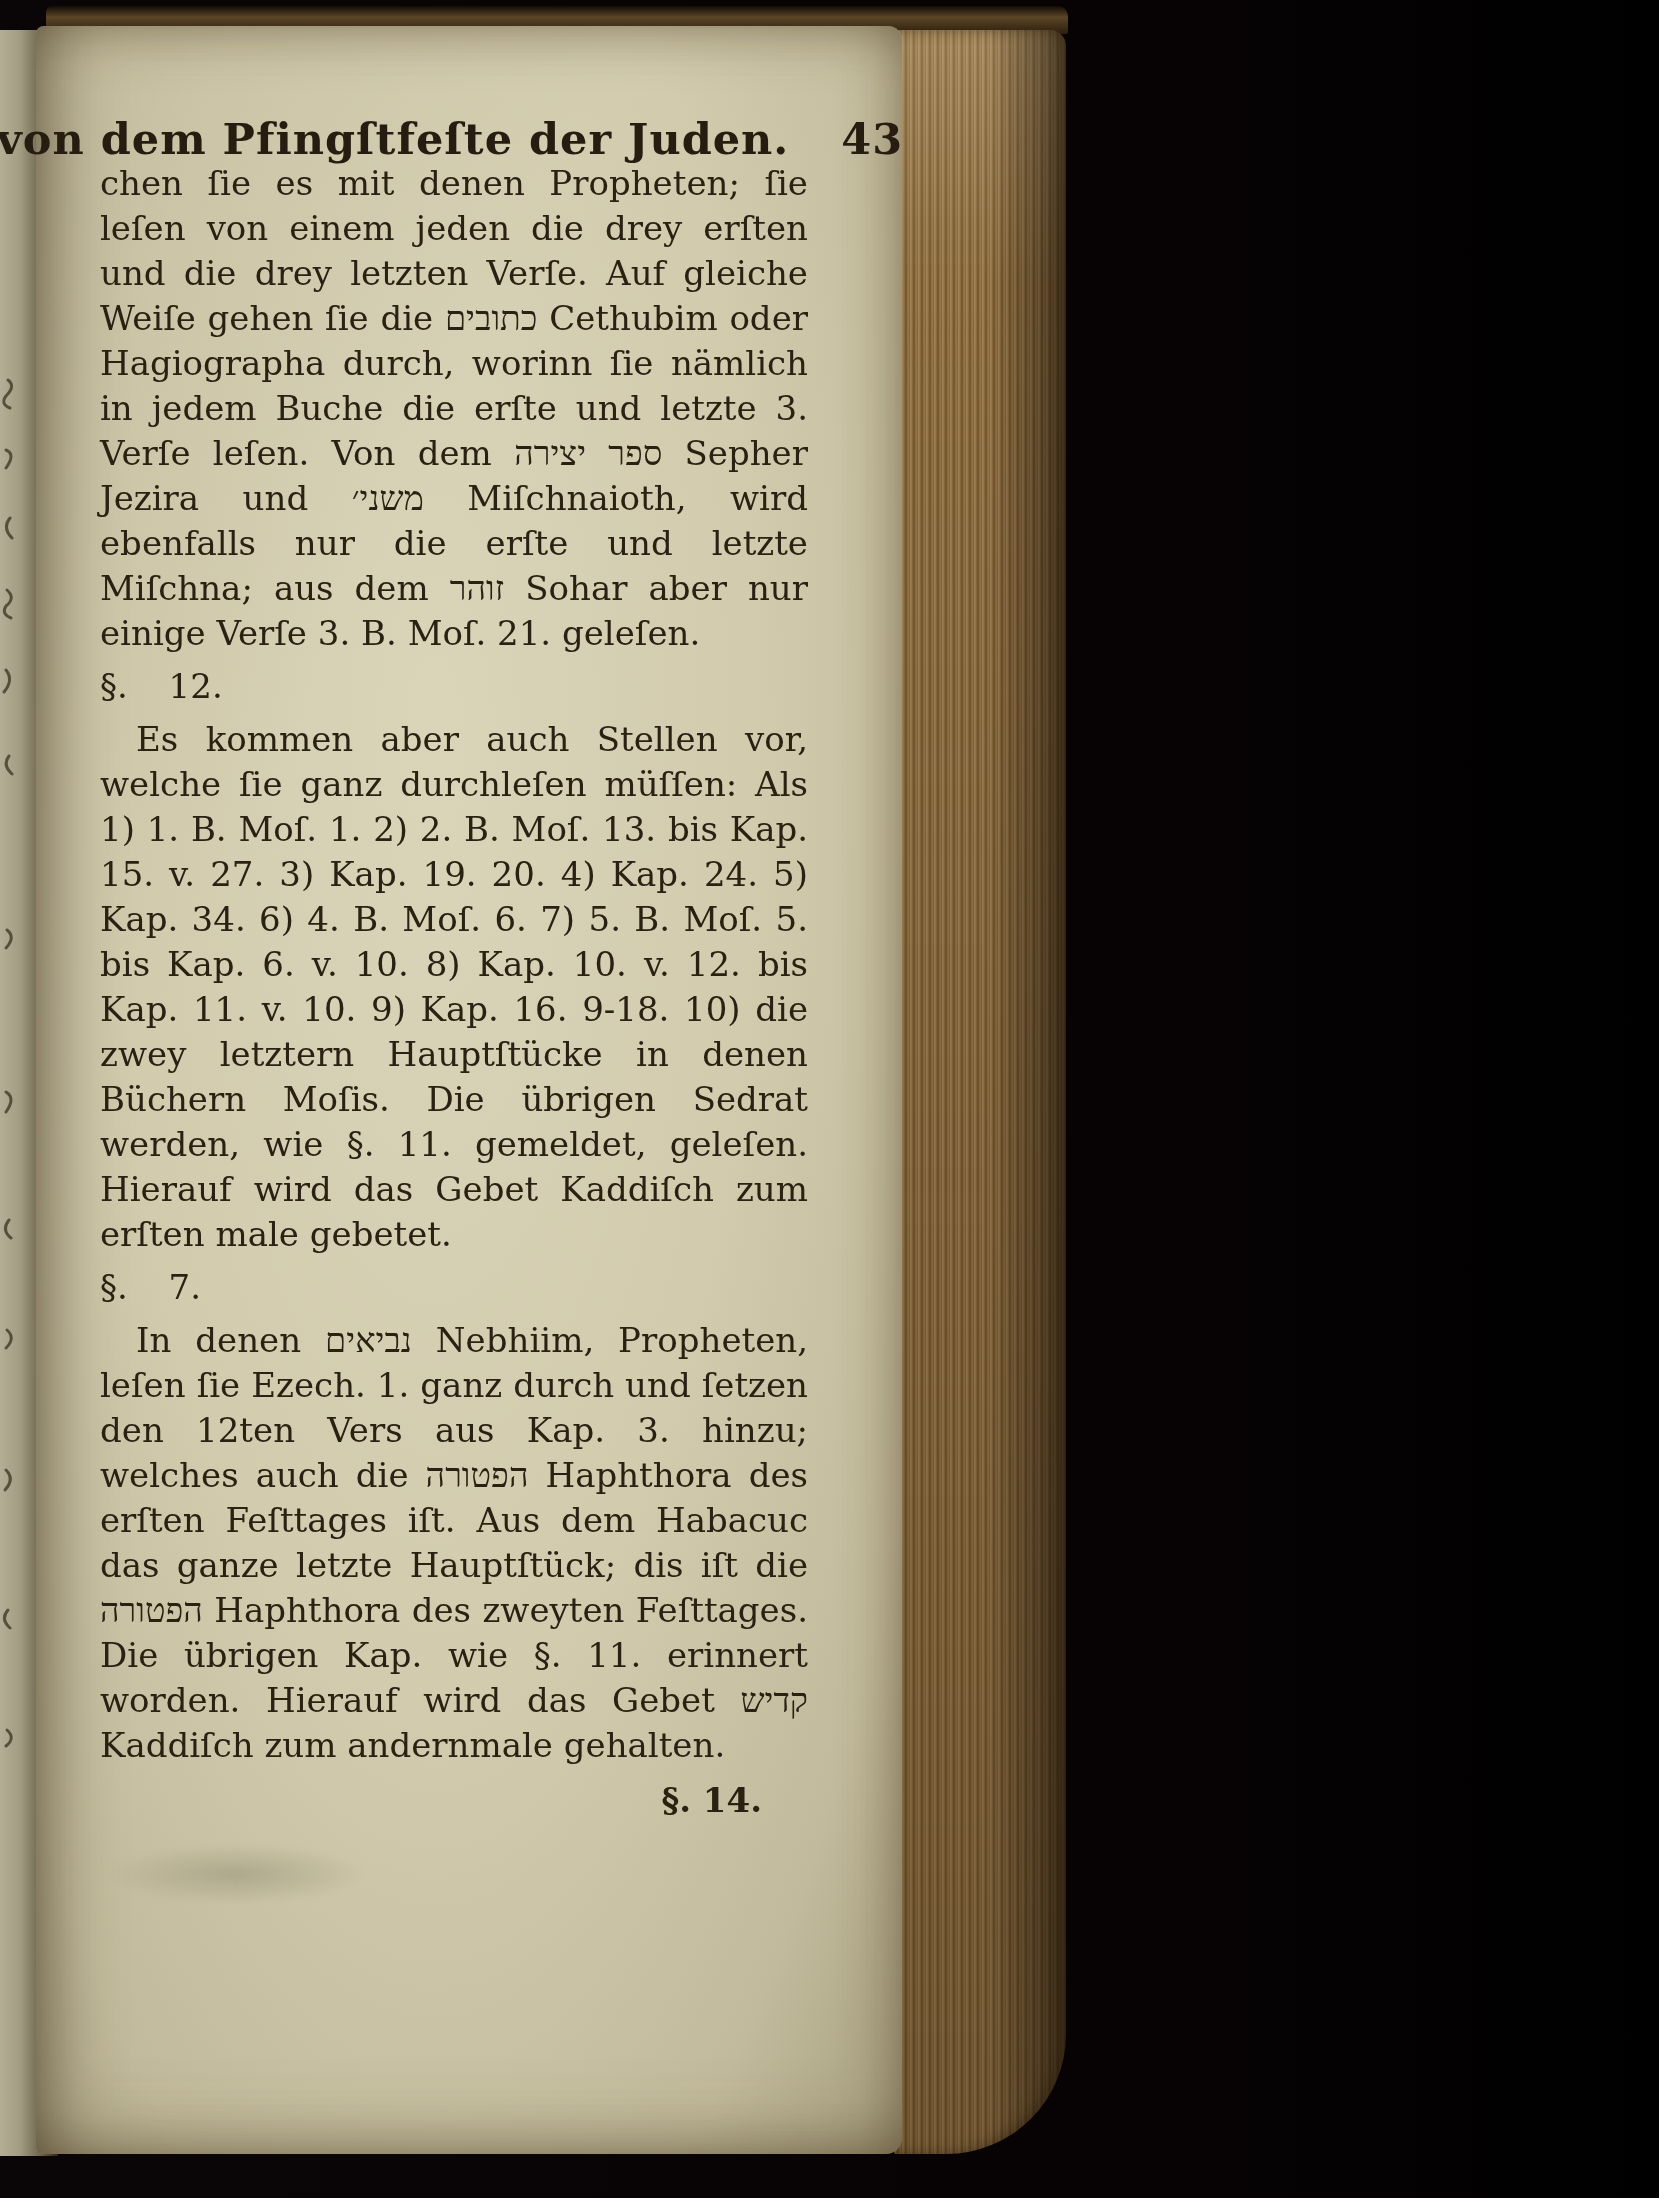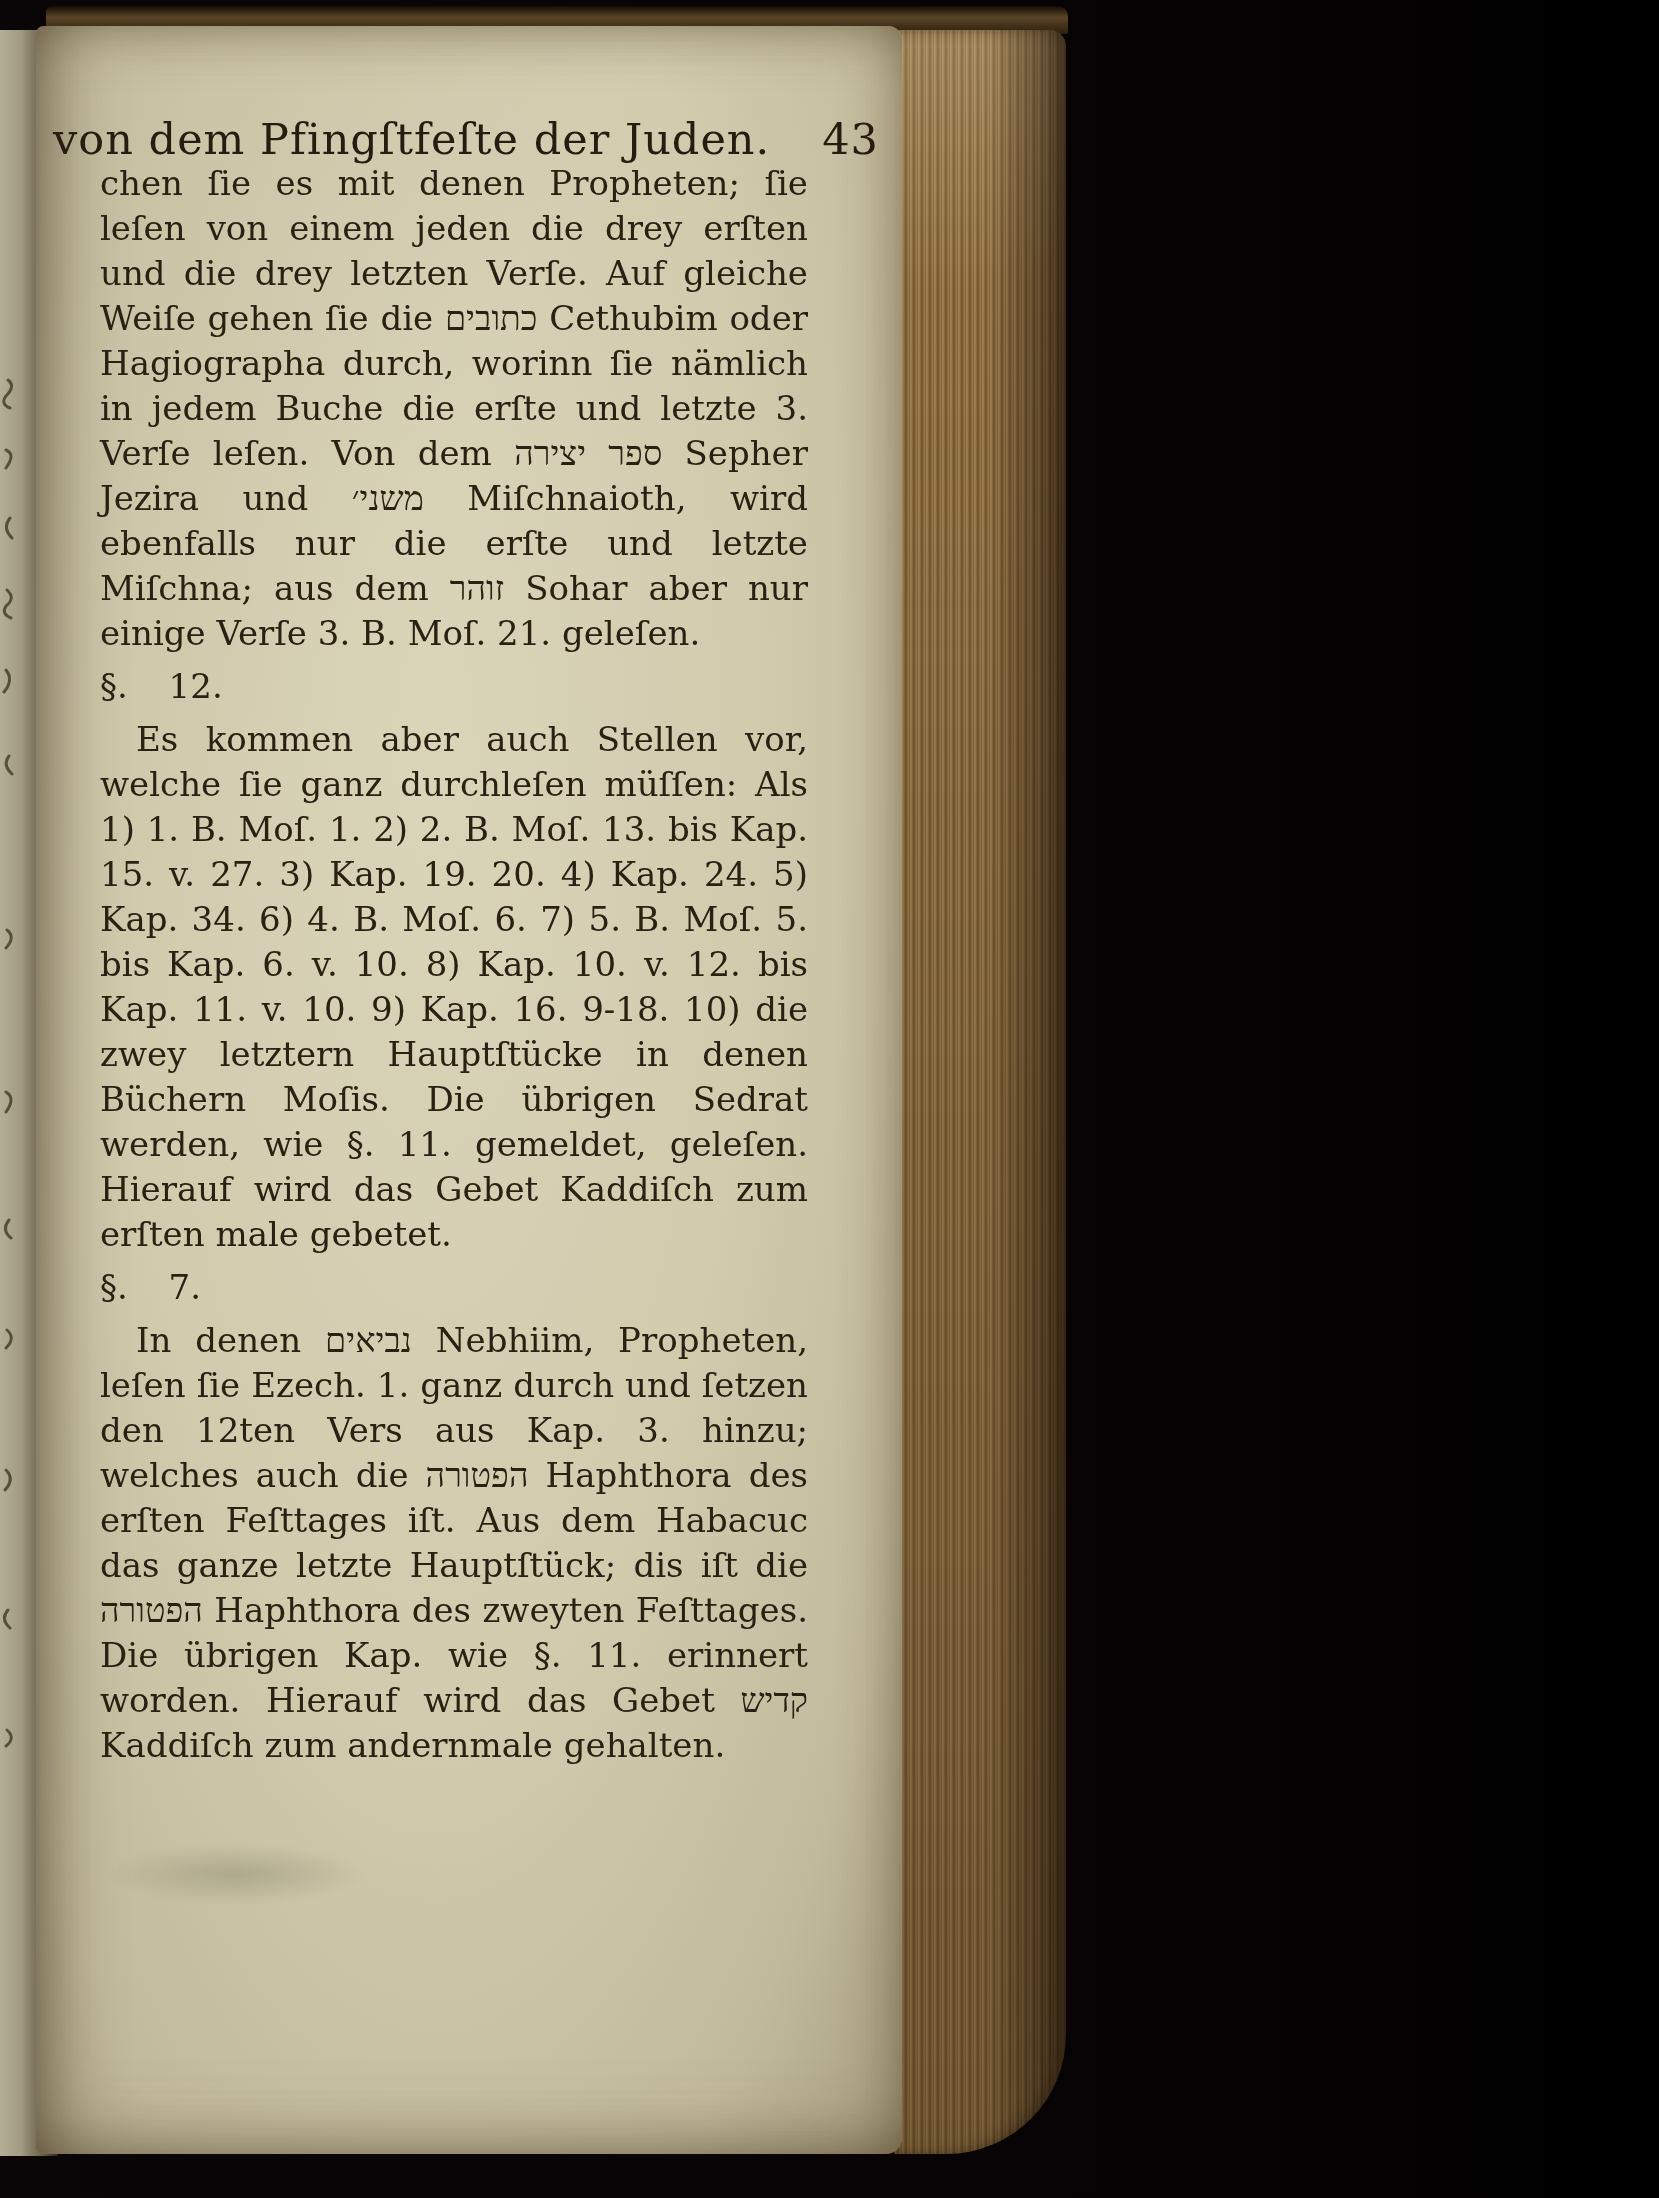--- a/index.html
+++ b/index.html
@@ -44,23 +44,23 @@
       inset -30px 0 60px -30px rgba(90,72,42,.45),
       inset 0 -40px 80px -40px rgba(80,66,38,.5),
       inset 0 30px 60px -30px rgba(90,76,46,.4);
   }
   .stain{
     position:absolute;left:70px;bottom:250px;width:260px;height:60px;
     background:radial-gradient(ellipse,rgba(120,118,96,.35),rgba(0,0,0,0) 70%);
     filter:blur(2px);
   }
   .running-header{
-    position:absolute;left:76px;top:88px;width:708px;
+    position:absolute;left:60px;top:88px;width:708px;
     display:flex;justify-content:center;align-items:baseline;gap:52px;
-    font-size:43px;font-weight:normal;color:#261c10;
+    font-size:43px;font-weight:bold;color:#261c10;
     letter-spacing:1px;white-space:nowrap;
   }
   .textblock{
     position:absolute;left:64px;top:135px;width:708px;
     font-size:34px;line-height:45px;color:#2b2113;
     text-align:justify;
   }
   .textblock p{margin:0;}
   .para{text-align:justify;}
   .para.indent{text-indent:36px;}
@@ -118,16 +118,17 @@
       <p class="para">chen ſie es mit denen Propheten; ſie leſen von einem jeden die drey erſten und die drey letzten Verſe. Auf gleiche Weiſe gehen ſie die כתובים Cethubim oder Hagiographa durch, worinn ſie nämlich in jedem Buche die erſte und letzte 3. Verſe leſen. Von dem ספר יצירה Sepher Jezira und משני׳ Miſchnaioth, wird ebenfalls nur die erſte und letzte Miſchna; aus dem זוהר Sohar aber nur einige Verſe 3. B. Moſ. 21. geleſen.</p>
 
       <p class="section-heading">§. 12.</p>
 
       <p class="para indent">Es kommen aber auch Stellen vor, welche ſie ganz durchleſen müſſen: Als 1) 1. B. Moſ. 1. 2) 2. B. Moſ. 13. bis Kap. 15. v. 27. 3) Kap. 19. 20. 4) Kap. 24. 5) Kap. 34. 6) 4. B. Moſ. 6. 7) 5. B. Moſ. 5. bis Kap. 6. v. 10. 8) Kap. 10. v. 12. bis Kap. 11. v. 10. 9) Kap. 16. 9-18. 10) die zwey letztern Hauptſtücke in denen Büchern Moſis. Die übrigen Sedrat werden, wie §. 11. gemeldet, geleſen. Hierauf wird das Gebet Kaddiſch zum erſten male gebetet.</p>
 
       <p class="section-heading">§. 7.</p>
 
       <p class="para indent">In denen נביאים Nebhiim, Propheten, leſen ſie Ezech. 1. ganz durch und ſetzen den 12ten Vers aus Kap. 3. hinzu; welches auch die הפטורה Haphthora des erſten Feſttages iſt. Aus dem Habacuc das ganze letzte Hauptſtück; dis iſt die הפטורה Haphthora des zweyten Feſttages. Die übrigen Kap. wie §. 11. erinnert worden. Hierauf wird das Gebet קדיש Kaddiſch zum andernmale gehalten.</p>
 
+      <p class="para catchword">§. 14.</p>
     </div>
   </div>
 
 </div>
 
 </body></html>

